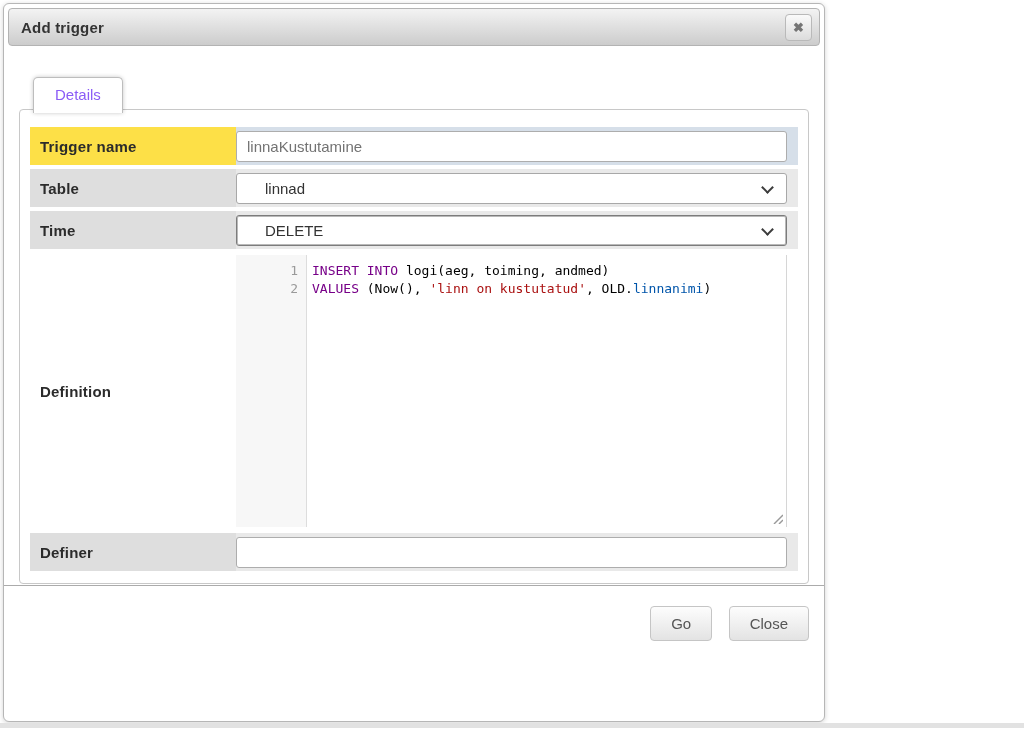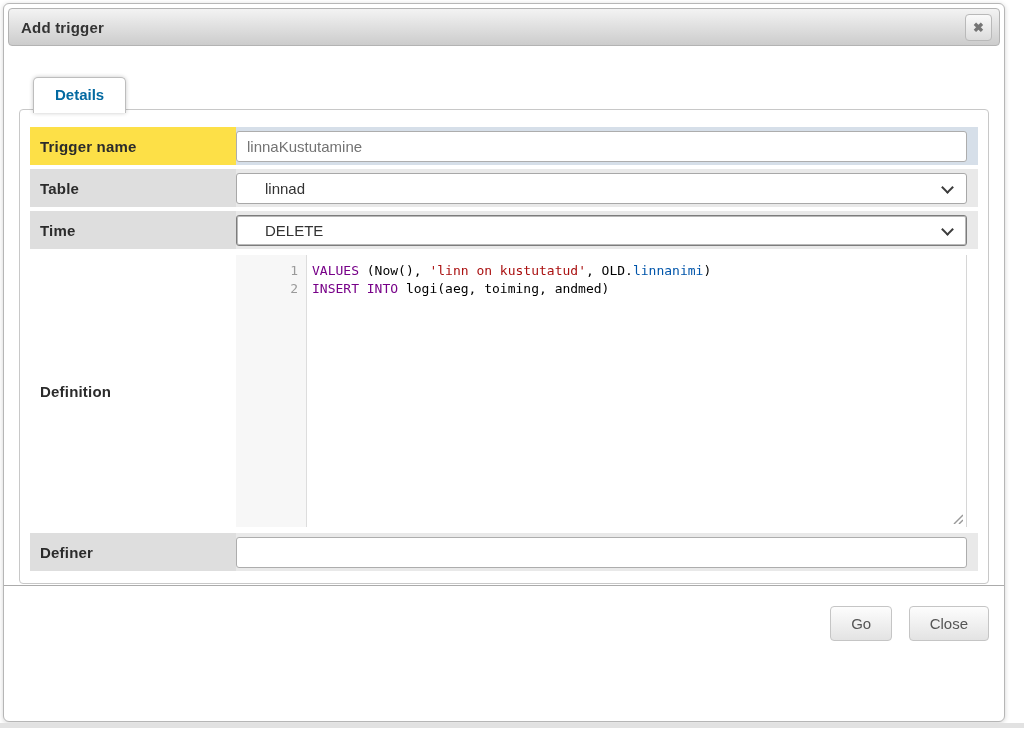--- a/index.html
+++ b/index.html
@@ -4,41 +4,41 @@
 <style>
   * { margin: 0; padding: 0; box-sizing: border-box; }
   html, body { width: 1024px; height: 730px; background: #ffffff; overflow: hidden;
     font-family: "Liberation Sans", sans-serif; }
 
   .page { position: relative; width: 1024px; height: 730px; background: #fff; }
   .bottom-bar { position: absolute; left: 0; top: 723px; width: 100%; height: 5px;
     background: #e2e2e2; }
 
   
-  .dialog { position: absolute; left: 3px; top: 3px; width: 1002px; height: 719px;
+  .dialog { position: absolute; left: 3px; top: 3px; width: 822px; height: 719px;
     background: #fff; border: 1px solid #b6b6b6; border-radius: 6px;
     box-shadow: 0 1px 5px rgba(0,0,0,.18); }
 
   .titlebar { position: relative; margin: 4px; height: 38px;
     background: linear-gradient(#f3f3f3, #cccccc); border: 1px solid #b3b3b3;
     border-radius: 4px; }
   .titlebar .title { position: absolute; left: 12px; top: 0; line-height: 37px;
     font-size: 15px; font-weight: bold; color: #333; letter-spacing: .2px; }
   .close-btn { position: absolute; right: 7px; top: 5px; width: 27px; height: 27px;
     background: linear-gradient(#fafafa, #dcdcdc); border: 1px solid #b9b9b9;
     border-radius: 4px; cursor: pointer; display: flex; align-items: center;
     justify-content: center; }
   .close-btn span { font-size: 13px; font-weight: bold; color: #757575; line-height: 1; }
 
   
   .tab-row { position: relative; z-index: 2; margin: 31px 0 -4px 29px; height: 36px; }
   .tab { display: inline-block; padding: 8px 21px 10px; background: #fff;
     border: 1px solid #bdbdbd; border-bottom: none; border-radius: 5px 5px 0 0;
-    box-shadow: 0 0 4px rgba(0,0,0,.22); font-size: 15px; font-weight: bold;
-    color: #0369a1; cursor: pointer; }
+    box-shadow: 0 0 4px rgba(0,0,0,.22); font-size: 15px; font-weight: normal;
+    color: #8b5cf6; cursor: pointer; }
 
   
   .panel { position: relative; z-index: 1; margin: 0 15px; border: 1px solid #c8c8c8;
     border-radius: 4px; padding: 17px 10px 12px; background: #fff; }
 
   .row { display: flex; align-items: center; min-height: 38px; margin-bottom: 4px; }
   .row:last-child { margin-bottom: 0; }
   .row-label { width: 206px; padding-left: 10px; font-size: 15px; font-weight: bold;
     color: #2b2b2b; align-self: stretch; display: flex; align-items: center;
     flex-shrink: 0; letter-spacing: .2px; }
@@ -134,22 +134,22 @@
 
       <div class="row row-white row-definition">
         <div class="row-label">Definition</div>
         <div class="row-control">
           <div class="editor">
             <div class="gutter">
                 <div class="ln">1</div>
                 <div class="ln">2</div>
               </div>
             <div class="codearea">
+                <div class="cl"><span style="color: rgb(119, 0, 136);">INSERT</span><span style="color: rgb(0, 0, 0);"> </span><span style="color: rgb(119, 0, 136);">INTO</span><span style="color: rgb(0, 0, 0);"> logi(aeg, toiming, andmed)</span></div>
                 <div class="cl"><span style="color: rgb(119, 0, 136);">VALUES</span><span style="color: rgb(0, 0, 0);"> (Now(), </span><span style="color: rgb(170, 17, 17);">'linn on kustutatud'</span><span style="color: rgb(0, 0, 0);">, OLD.</span><span style="color: rgb(0, 85, 170);">linnanimi</span><span style="color: rgb(0, 0, 0);">)</span></div>
-                <div class="cl"><span style="color: rgb(119, 0, 136);">INSERT</span><span style="color: rgb(0, 0, 0);"> </span><span style="color: rgb(119, 0, 136);">INTO</span><span style="color: rgb(0, 0, 0);"> logi(aeg, toiming, andmed)</span></div>
               </div>
             <svg class="resize-handle" viewBox="0 0 11 11">
               <line x1="2" y1="11" x2="11" y2="2" stroke="#999" stroke-width="1.4"></line>
               <line x1="7" y1="11" x2="11" y2="7" stroke="#999" stroke-width="1.4"></line>
             </svg>
           </div>
         </div>
       </div>
 
       <div class="row row-gray">

